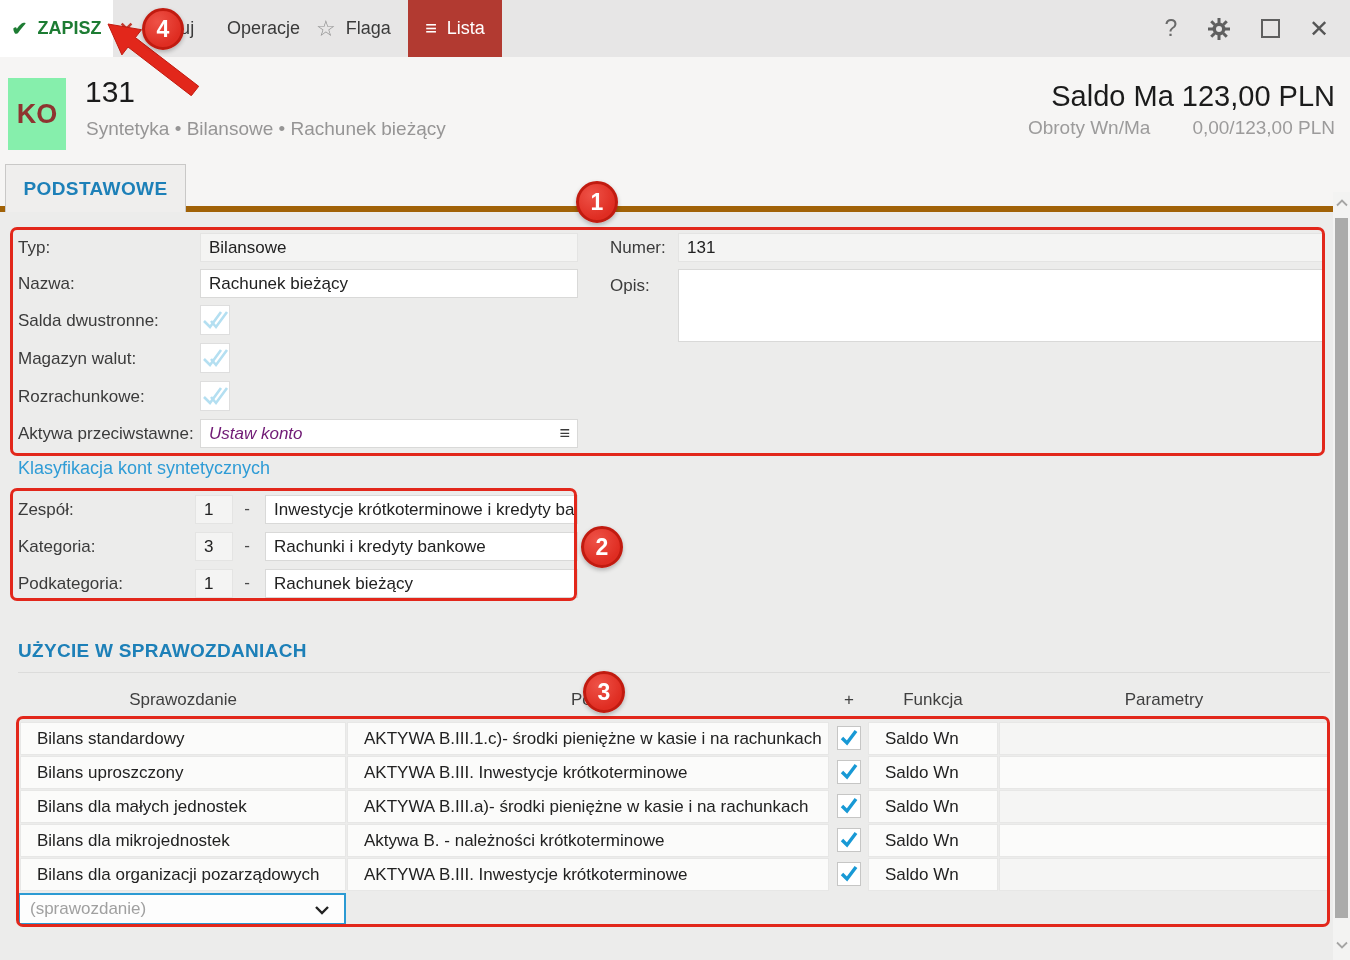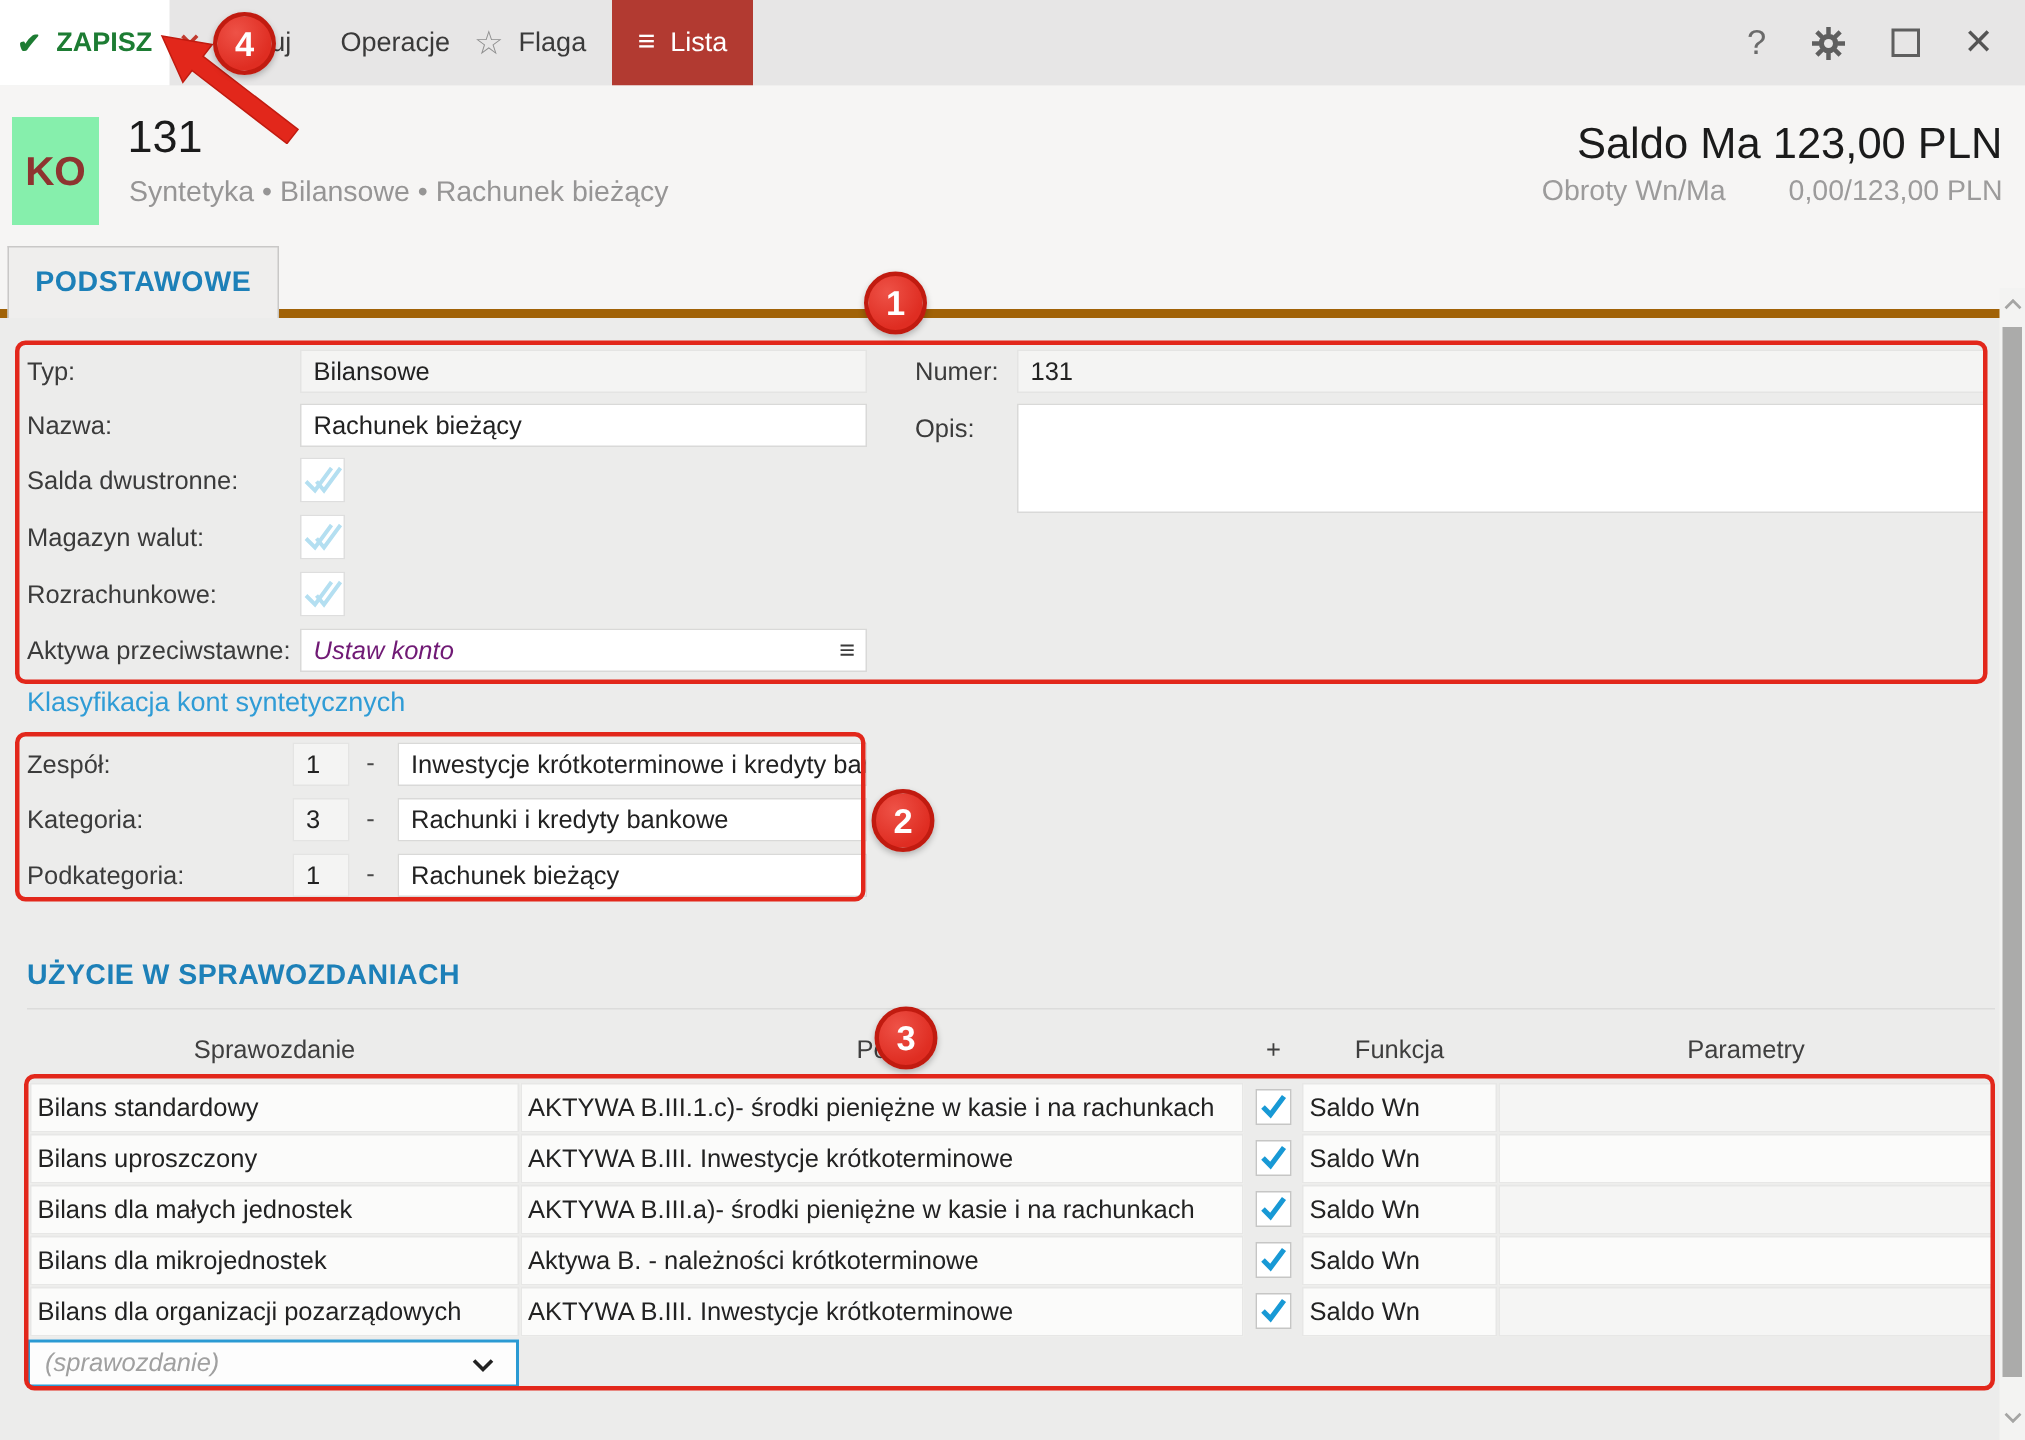--- a/index.html
+++ b/index.html
@@ -63,28 +63,28 @@
   .link { position:absolute; left:18px; top:246px; font-size:18px; color:#2f9cd6; cursor:pointer; }
 
   .sep-dash { position:absolute; width:18px; text-align:center; font-size:17px; color:#4a4a4a; line-height:28px; }
 
   .section-h { position:absolute; left:18px; top:428px; font-size:19px; font-weight:bold; color:#1d80b8; letter-spacing:0.3px; }
   .divider { position:absolute; left:18px; top:460px; width:1312px; height:1px; background:#dcdcdb; }
 
   .thead { position:absolute; font-size:17px; color:#3f3f3f; top:478px; }
 
   .trow-cell { position:absolute; height:33px; background:#fbfbfa; border:1px solid #e7e7e6;
-               font-size:17px; color:#222; line-height:31px; padding:0 4px; white-space:nowrap; overflow:hidden; }
+               font-size:17px; color:#222; line-height:31px; padding:0 16px; white-space:nowrap; overflow:hidden; }
   .trow-cell.alt { background:#f5f5f4; }
   .tcheck { position:absolute; width:24px; height:24px; background:#ffffff; border:1px solid #c6c6c5;
             display:flex; align-items:center; justify-content:center; }
 
   .dropdown { position:absolute; left:18px; top:681px; width:328px; height:32px; background:#fdfdfd;
               border:2px solid #2b9ad3; display:flex; align-items:center; padding:0 10px;
-              font-size:17px; color:#a0a0a0; font-style:italic; }
+              font-size:17px; color:#a0a0a0; }
   .dropdown .chev { position:absolute; right:14px; top:9px; }
 
   
   .vscroll { position:absolute; right:0; top:192px; width:17px; height:768px; background:#f3f3f2; }
   .vs-thumb { position:absolute; left:2px; top:26px; width:13px; height:700px; background:#ababaa; }
   .vs-up, .vs-dn { position:absolute; left:0; width:17px; height:22px; display:flex; align-items:center; justify-content:center; }
   .vs-up { top:0; } .vs-dn { bottom:4px; }
 
   
   .ann-box { position:absolute; border:3px solid #e2271b; border-radius:7px; pointer-events:none; z-index:40; }

